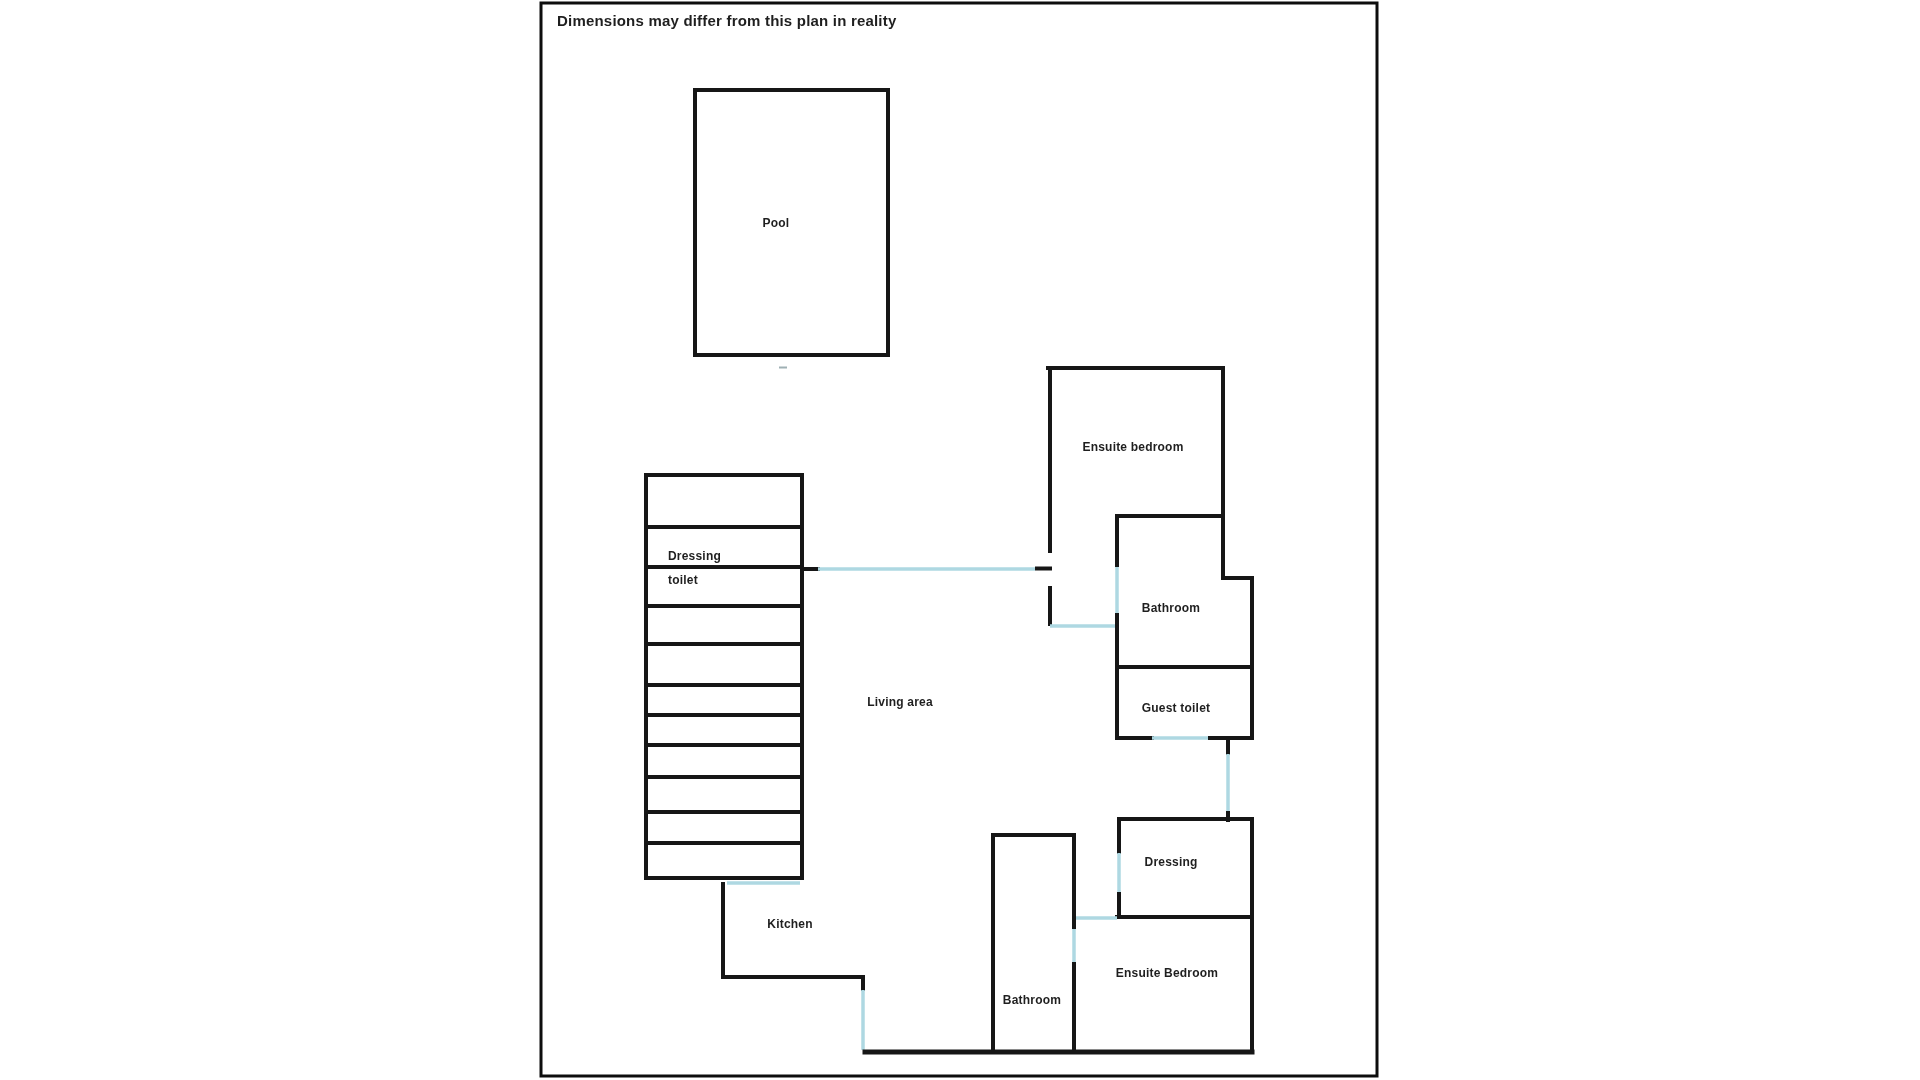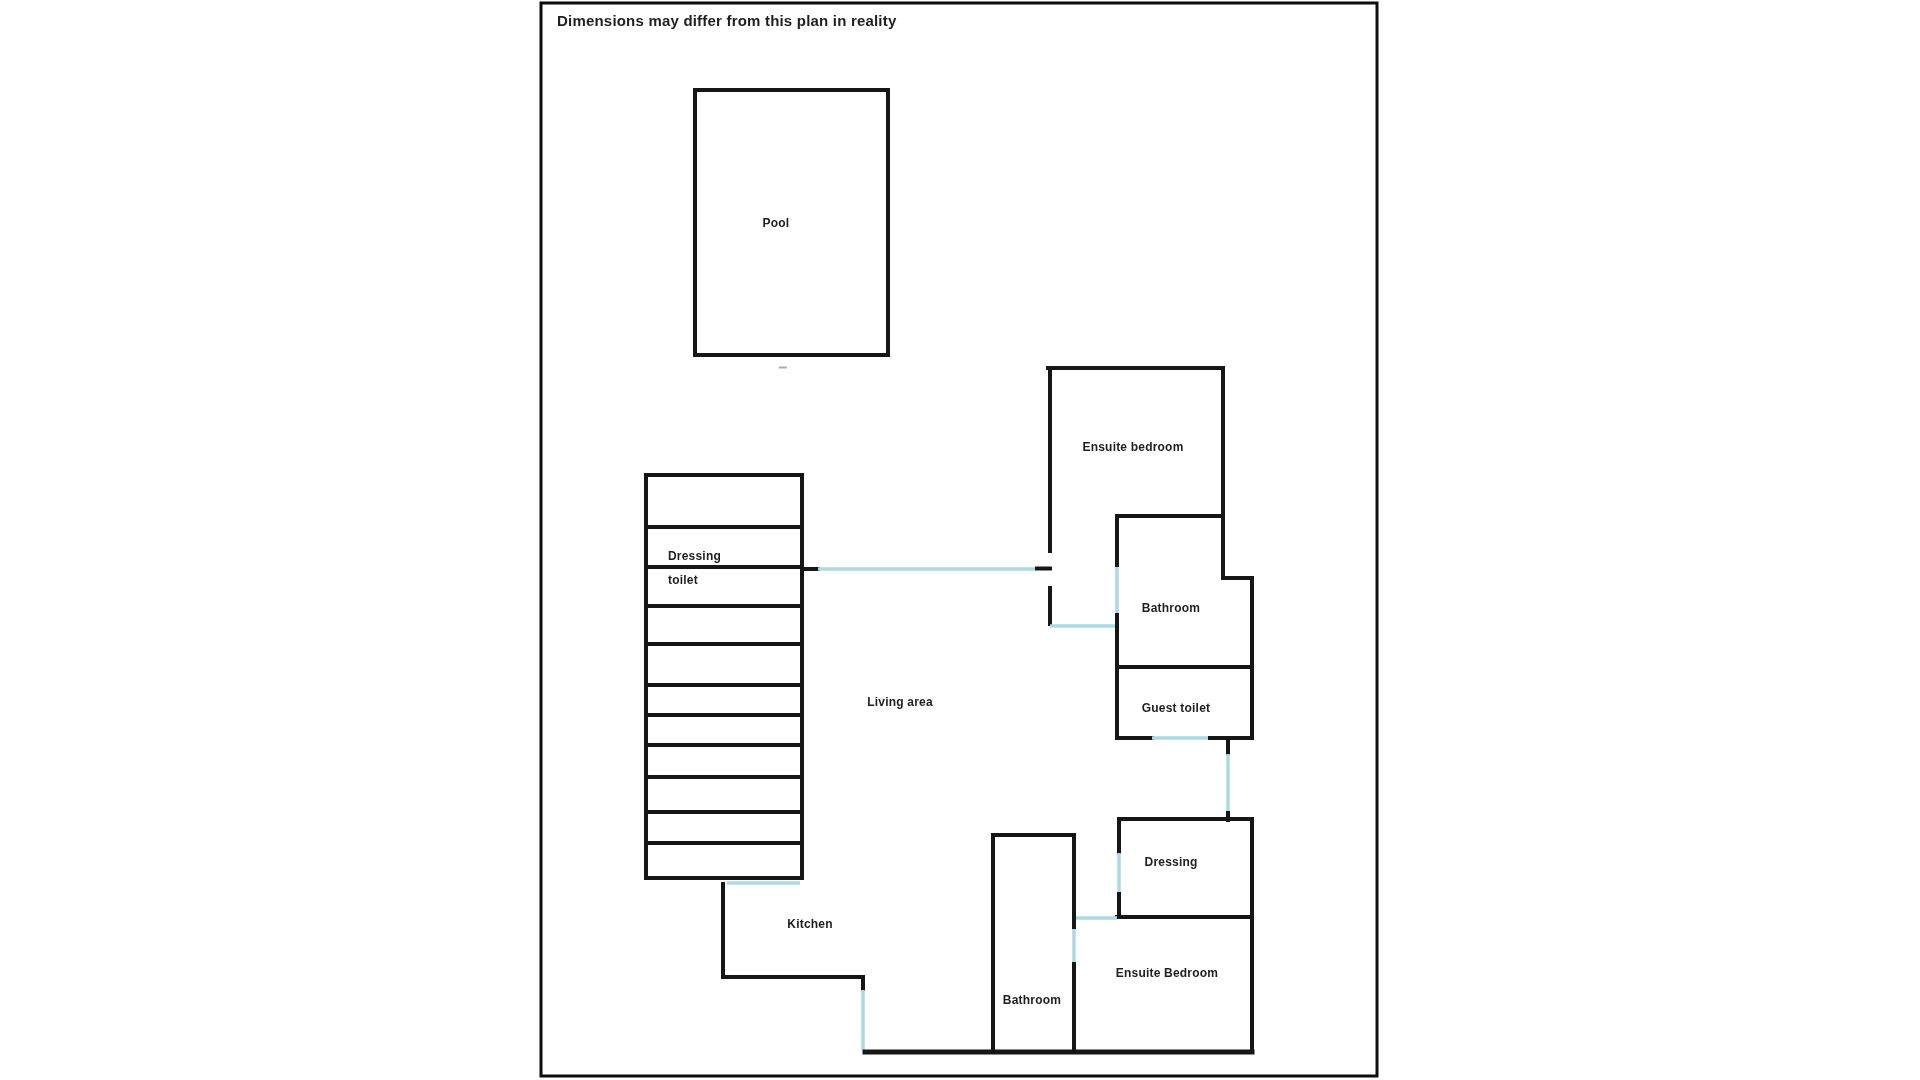--- a/index.html
+++ b/index.html
@@ -141,21 +141,21 @@
 
   <div class="disclaimer">Dimensions may differ from this plan in reality</div>
 
   <div class="label" style="left:776px;top:223px;">Pool</div>
 
   <div class="label left-align" style="left:668px;top:556px;">Dressing</div>
   <div class="label left-align" style="left:668px;top:580px;">toilet</div>
 
   <div class="label" style="left:900px;top:702px;">Living area</div>
 
-  <div class="label" style="left:790px;top:924px;margin-left:20px;">Kitchen</div>
+  <div class="label" style="left:790px;top:924px;">Kitchen</div>
 
   <div class="label" style="left:1133px;top:447px;">Ensuite bedroom</div>
 
   <div class="label" style="left:1171px;top:608px;">Bathroom</div>
 
   <div class="label" style="left:1176px;top:708px;">Guest toilet</div>
 
   <div class="label" style="left:1171px;top:862px;">Dressing</div>
 
   <div class="label" style="left:1167px;top:973px;">Ensuite Bedroom</div>

